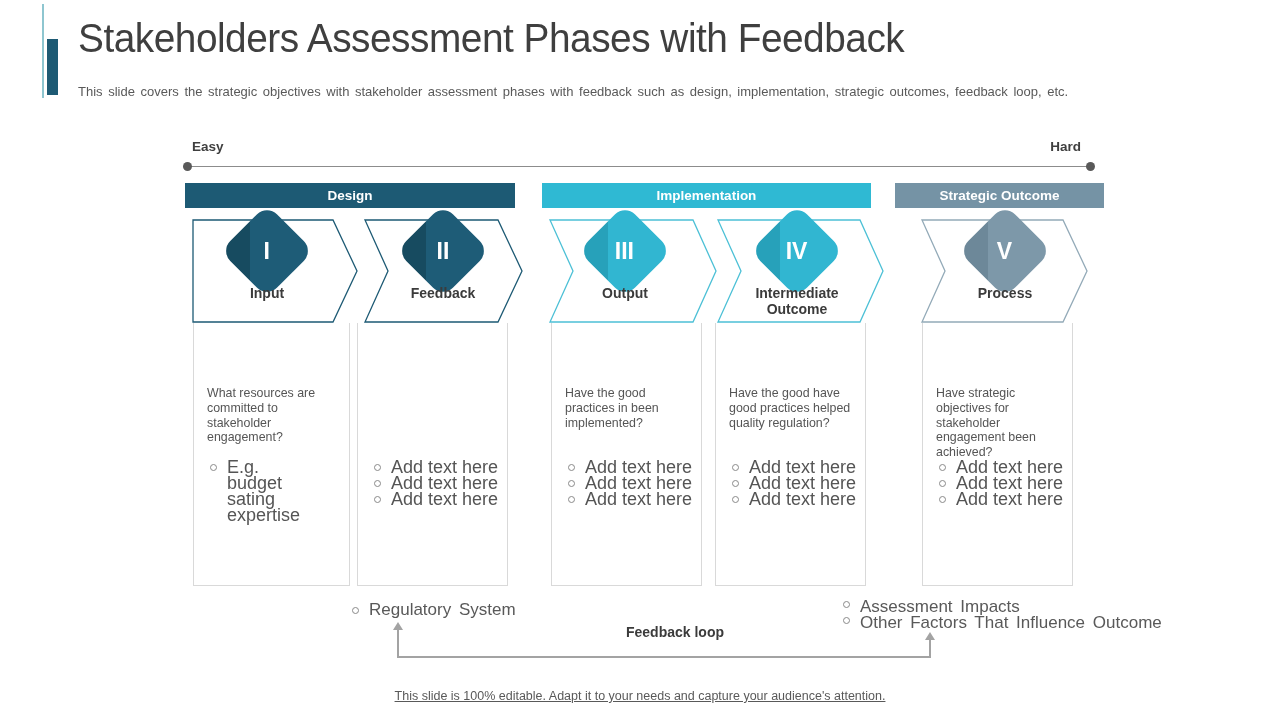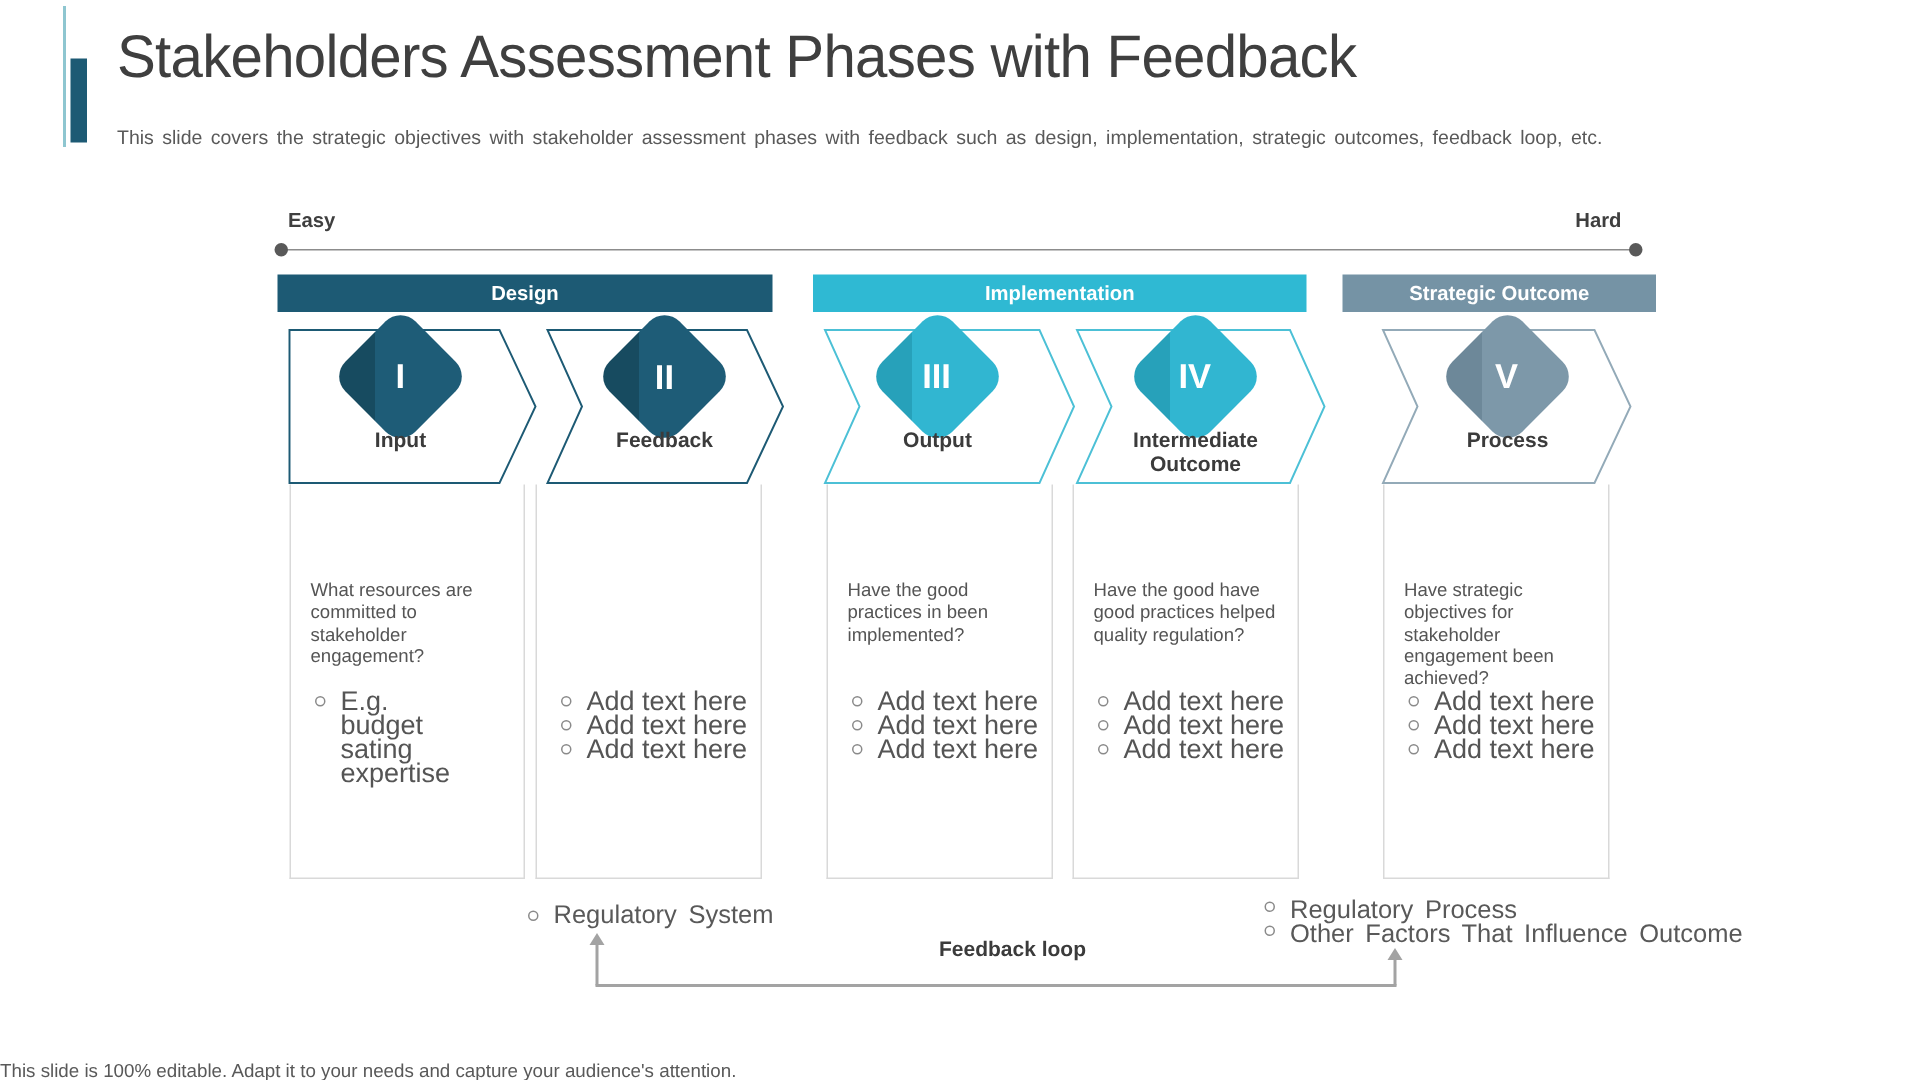--- a/index.html
+++ b/index.html
@@ -57,21 +57,21 @@
   
   .note-dot{width:5px;height:5px;border:1px solid #8a8a8a;border-radius:50%;background:#fff;}
   .note-text{font-size:17px;color:#595959;word-spacing:3px;white-space:nowrap;text-align:center;}
   .fb-label{left:560px;top:624px;width:230px;text-align:center;font-weight:bold;
             font-size:14px;color:#3b3b3b;}
   .fb-h{left:397px;top:656px;width:534px;height:2px;background:#a3a3a3;}
   .fb-v{width:2px;background:#a3a3a3;}
   .tri-up{width:0;height:0;border-left:5px solid transparent;border-right:5px solid transparent;
           border-bottom:8px solid #a3a3a3;}
 
-  .footer{left:0;right:0;top:707px;text-align:left;font-size:12.5px;color:#595959;}
+  .footer{left:0;right:0;top:689px;text-align:center;font-size:12.5px;color:#595959;text-decoration:underline;}
 </style>
 </head>
 <body>
 
 <div id="slide">
 
   <div class="abs accent-thin"></div>
   <div class="abs accent-bar"></div>
   <div class="abs title">Stakeholders Assessment Phases with Feedback</div>
   <div class="abs subtitle">This slide covers the strategic objectives with stakeholder assessment phases with feedback such as design, implementation, strategic outcomes, feedback loop, etc.</div>
@@ -194,21 +194,21 @@
           <span class="dot"></span>
           <span>Add text here</span>
         </div>
     </div>
   </div>
 
   <div class="abs note-dot" style="left:352px;top:607px"></div>
   <div class="abs note-text" style="left:369px;top:600px">Regulatory System</div>
 
   <div class="abs note-dot" style="left:843px;top:601px"></div>
-  <div class="abs note-text" style="left:860px;top:597px">Regulatory Process</div>
+  <div class="abs note-text" style="left:860px;top:597px">Assessment Impacts</div>
   <div class="abs note-dot" style="left:843px;top:617px"></div>
   <div class="abs note-text" style="left:860px;top:613px">Other Factors That Influence Outcome</div>
 
   <div class="abs fb-label">Feedback loop</div>
   <div class="abs tri-up" style="left:393px;top:622px"></div>
   <div class="abs fb-v" style="left:397px;top:629px;height:28px"></div>
   <div class="abs fb-h"></div>
   <div class="abs tri-up" style="left:925px;top:632px"></div>
   <div class="abs fb-v" style="left:929px;top:639px;height:18px"></div>
 

